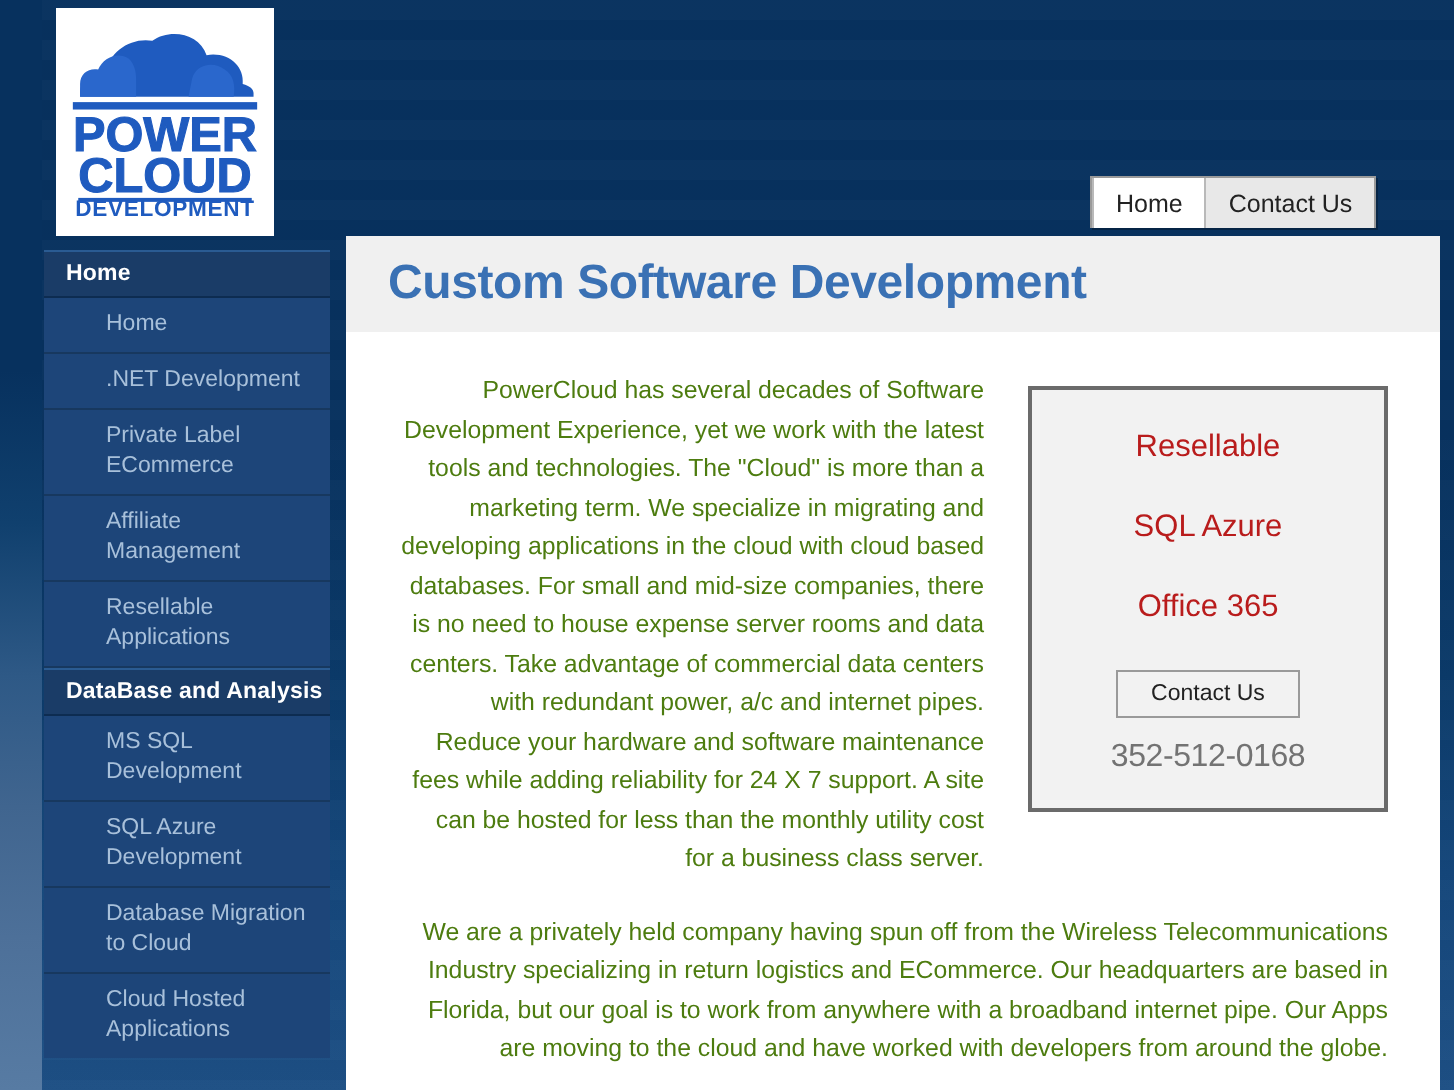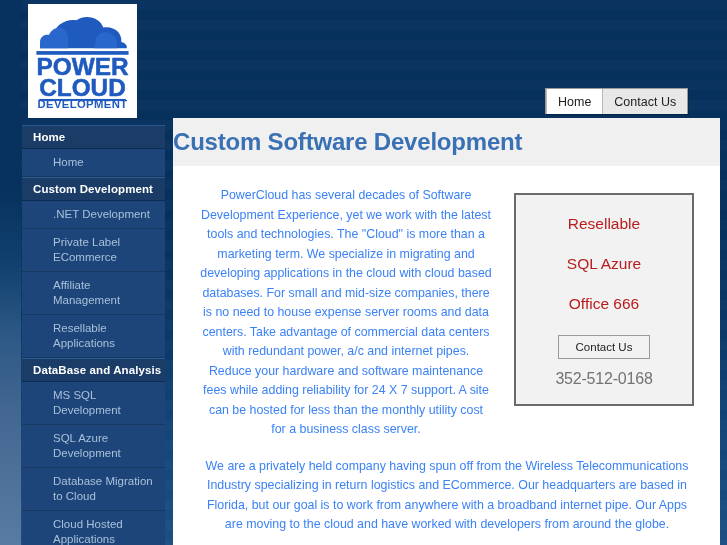--- a/index.html
+++ b/index.html
@@ -123,20 +123,21 @@
     bottom: 0;
     background: #ffffff;
     box-sizing: border-box;
     overflow: hidden;
   }
   #content-head {
     background: #f0f0f0;
     height: 48px;
     display: flex;
     align-items: center;
+    padding-left: 21px;
     box-sizing: border-box;
   }
   #page-title {
     color: #3a71b4;
     font-size: 24px;
     font-weight: bold;
     letter-spacing: -0.2px;
   }
   #content-body {
     padding: 20px 26px 0 27px;
@@ -172,23 +173,23 @@
   #infobox-phone {
     font-size: 16px;
     color: #737373;
     letter-spacing: -0.2px;
   }
 
   
   .para {
     font-size: 12.4px;
     line-height: 19.5px;
-    color: #3b82f6;
+    color: #4d7c0f;
     margin: 0 0 17px 0;
-    text-align: center;
+    text-align: right;
   }
   #para-1 { max-width: 292px; }
 </style>
 </head>
 <body>
 
 <div id="page-bg">
   <div id="page-bg-stripes"></div>
   <div id="page-bg-left"></div>
 </div>
@@ -213,21 +214,20 @@
 
 <div id="topnav">
   <div class="topnav-item active">Home</div>
   <div class="topnav-item">Contact Us</div>
 </div>
 
 <div id="sidebar">
   <div class="side-header">Home</div>
   <div class="side-item">Home</div>
 
-  <div class="side-header">Custom Development</div>
   <div class="side-item">.NET Development</div>
   <div class="side-item">Private Label ECommerce</div>
   <div class="side-item">Affiliate Management</div>
   <div class="side-item">Resellable Applications</div>
 
   <div class="side-header">DataBase and Analysis</div>
   <div class="side-item">MS SQL Development</div>
   <div class="side-item">SQL Azure Development</div>
   <div class="side-item">Database Migration to Cloud</div>
   <div class="side-item">Cloud Hosted Applications</div>
@@ -236,21 +236,21 @@
 <div id="content">
   <div id="content-head">
     <div id="page-title">Custom Software Development</div>
   </div>
 
   <div id="content-body">
 
     <div id="infobox">
       <div class="infobox-line">Resellable</div>
       <div class="infobox-line">SQL Azure</div>
-      <div class="infobox-line">Office 666</div>
+      <div class="infobox-line">Office 365</div>
       <div id="infobox-btn">Contact Us</div>
       <div id="infobox-phone">352-512-0168</div>
     </div>
 
     <p class="para" id="para-1">PowerCloud has several decades of Software Development Experience, yet we work with the latest tools and technologies. The "Cloud" is more than a marketing term. We specialize in migrating and developing applications in the cloud with cloud based databases. For small and mid-size companies, there is no need to house expense server rooms and data centers. Take advantage of commercial data centers with redundant power, a/c and internet pipes. Reduce your hardware and software maintenance fees while adding reliability for 24 X 7 support. A site can be hosted for less than the monthly utility cost for a business class server.</p>
     <p class="para" id="para-2">We are a privately held company having spun off from the Wireless Telecommunications Industry specializing in return logistics and ECommerce. Our headquarters are based in Florida, but our goal is to work from anywhere with a broadband internet pipe. Our Apps are moving to the cloud and have worked with developers from around the globe.</p>
 
   </div>
 </div>
 

